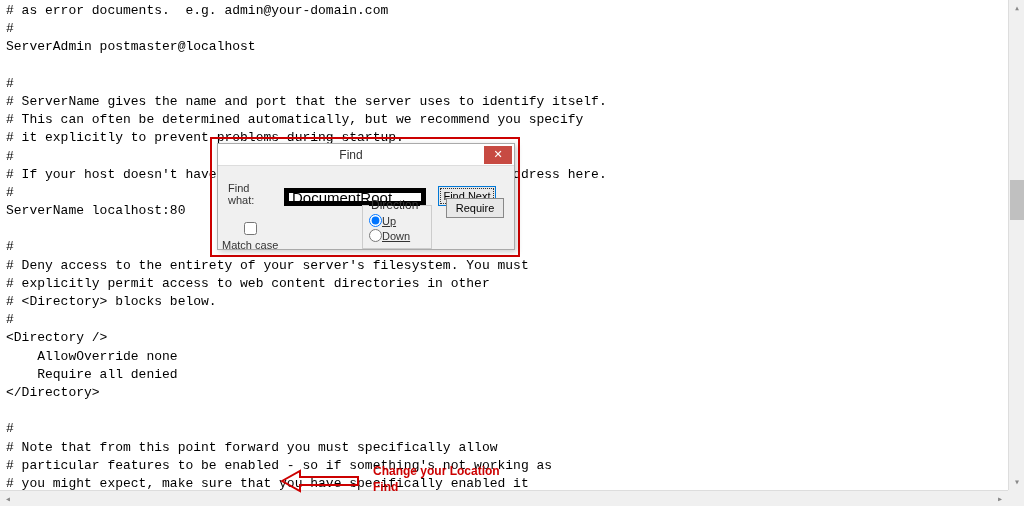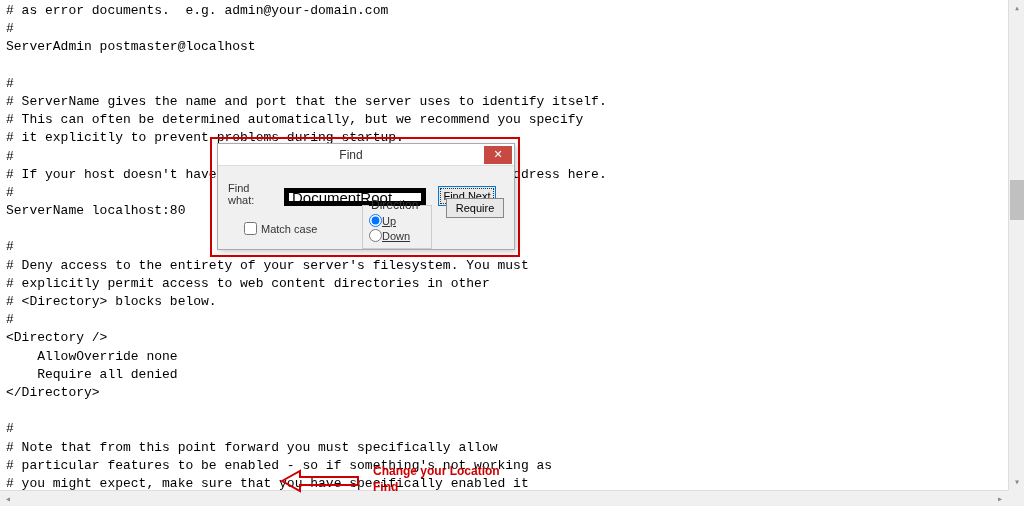--- a/index.html
+++ b/index.html
@@ -165,27 +165,28 @@
       left: 144px;
       top: 32px;
       border: 1px solid #ccc;
       padding: 2px 6px 4px 6px;
       width: 70px;
     }
     .find-direction legend { font-size: 12px; padding: 0 2px; color:#333;}
     .find-direction label { font-size: 11px; display: inline-flex; align-items: center; margin-right:4px; color:#333;text-decoration:underline;}
     .find-matchcase {
       position: absolute;
-      left: 26px;
+      left: 4px;
       top: 56px;
       display: flex;
       align-items: center;
       gap: 4px;
       font-size: 11px;
       color:#333;
+      flex-direction:column;
     }
     .find-cancel-pos {
       position: absolute;
       right: 10px;
       top: 32px;
     }
 
     
     .arrow-annotation {
       position: absolute;

